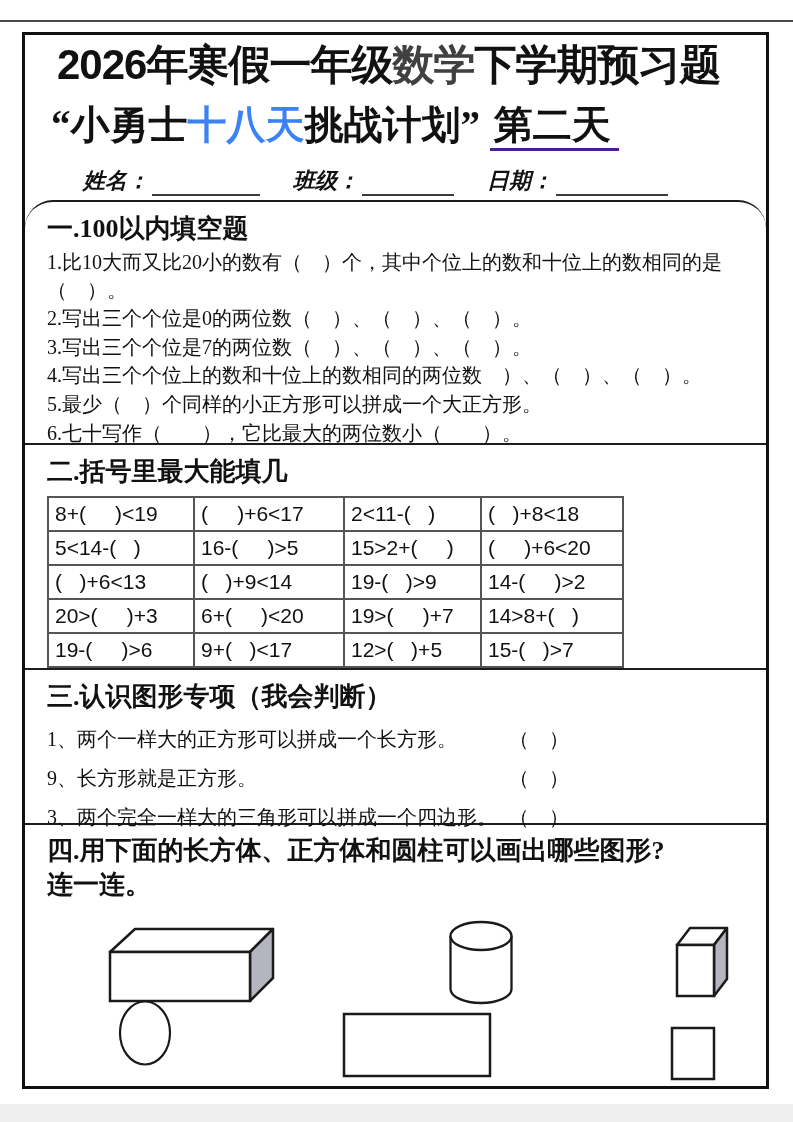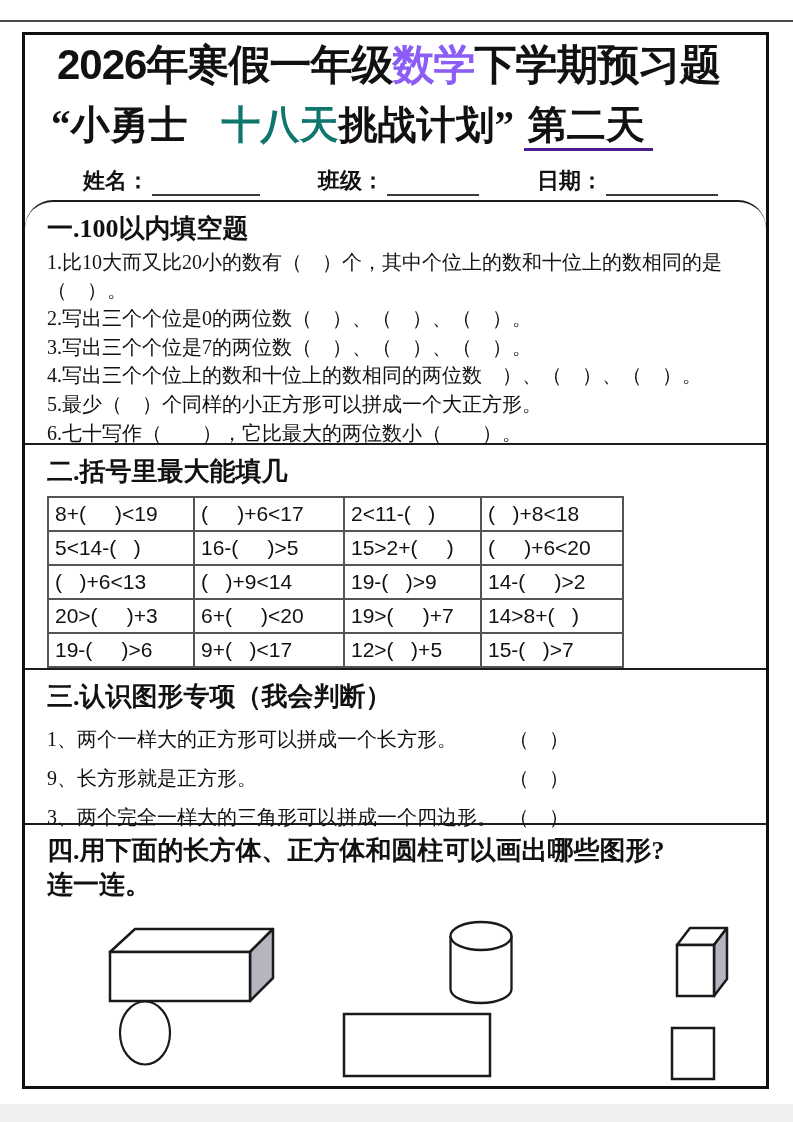--- a/index.html
+++ b/index.html
@@ -14,25 +14,25 @@
     border:3px solid #101010;box-sizing:border-box;background:#fff;
   }
   .sec{box-sizing:border-box;padding:0 16px 0 22px;}
   .sec.bordered{border-top:2px solid #1c1c1c;}
   
   .hdr{height:165px;box-sizing:border-box;padding:0 10px 0 18px;overflow:hidden;}
   .title{
     font-family:"Liberation Sans", sans-serif;font-weight:900;font-size:42px;
     line-height:1.12;margin:6px 0 0 14px;letter-spacing:-1px;white-space:nowrap;
   }
-  .green{color:#8b5cf6;font-family:Liberation Mono, monospace;}
-  .red{color:#0f766e;margin-left:34px;}
+  .green{color:#404040;font-family:Liberation Mono, monospace;}
+  .red{color:#3b82f6;}
   .subtitle{font-size:39px;font-weight:600;margin:6px 0 0 8px;white-space:nowrap;}
   .day{border-bottom:3px solid #4c1d95;padding:0 8px 2px 4px;}
-  .fields{display:flex;gap:58px;margin:14px 0 0 40px;font-size:22px;font-weight:700;}
+  .fields{display:flex;gap:33px;margin:14px 0 0 40px;font-size:22px;font-weight:700;font-style:italic;}
   .field{display:flex;align-items:flex-end;}
   .blank{display:inline-block;border-bottom:2px solid #3a3a3a;height:22px;margin-left:3px;}
   .blank.w1{width:108px}.blank.w2{width:92px}.blank.w3{width:112px}
   
   .h2{font-size:26px;font-weight:700;margin:9px 0 3px 0;}
   
   .s1{height:243px;border-radius:28px;}
   .s1 p{font-size:20px;line-height:1.38;margin:1px 0;}
   
   .s2{height:225px;}

